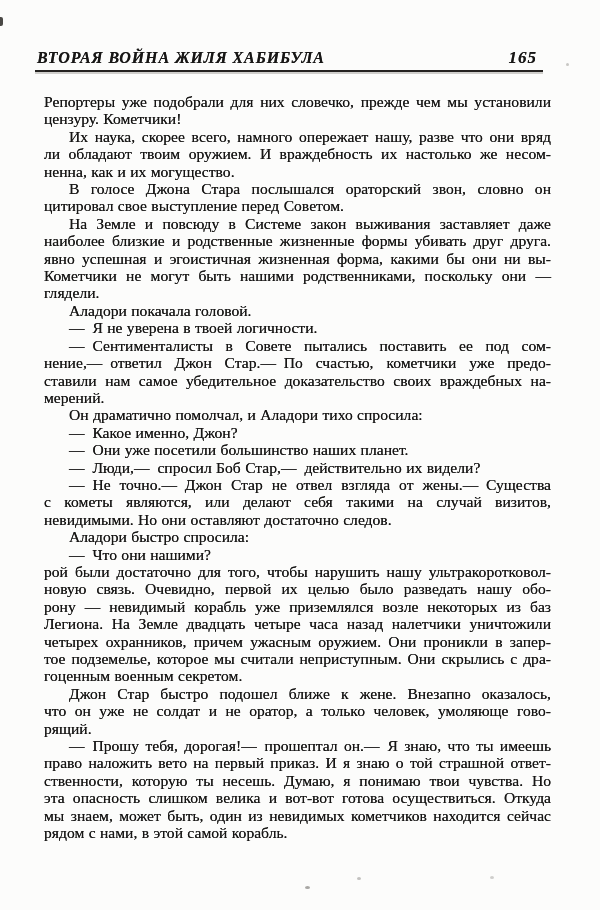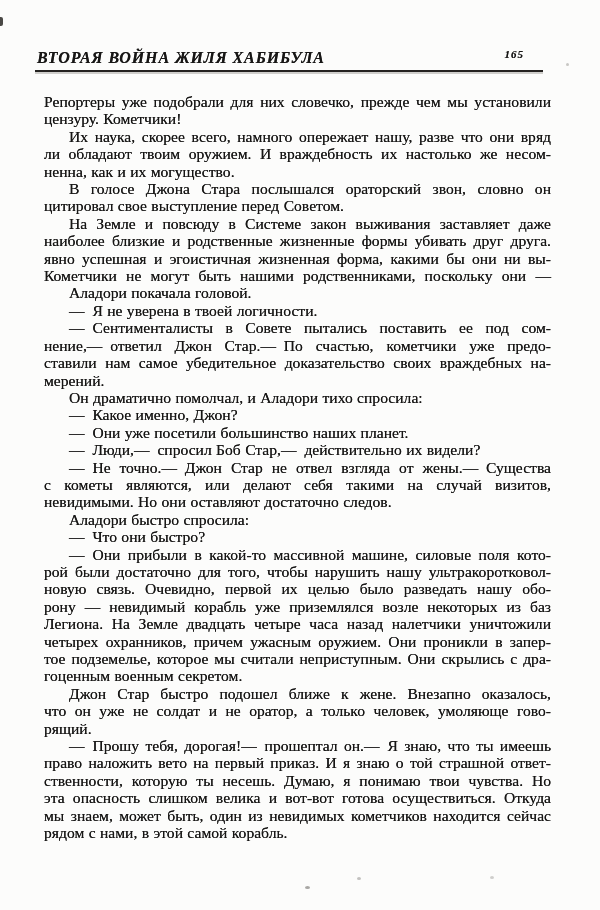--- a/index.html
+++ b/index.html
@@ -31,25 +31,25 @@
     top: 0;
     font-style: italic;
     font-weight: bold;
     font-size: 16px;
     letter-spacing: 0.9px;
     white-space: nowrap;
     text-shadow: 0 0 0.5px rgba(20,20,20,0.8);
   }
   .page-number {
     position: absolute;
-    right: 19px;
+    right: 6px;
     top: -1px;
     font-style: italic;
     font-weight: bold;
-    font-size: 11px;
+    font-size: 17px;
     letter-spacing: 1px;
     text-shadow: 0 0 0.4px rgba(20,20,20,0.7);
   }
   .head-rule {
     position: absolute;
     left: 35px;
     top: 70px;
     width: 508px;
     height: 2px;
     background: #242220;
@@ -105,36 +105,36 @@
       <div class="line last">цензуру. Кометчики!</div>
       <div class="line indent">Их наука, скорее всего, намного опережает нашу, разве что они вряд</div>
       <div class="line">ли обладают твоим оружием. И враждебность их настолько же несом-</div>
       <div class="line last">ненна, как и их могущество.</div>
       <div class="line indent">В голосе Джона Стара послышался ораторский звон, словно он</div>
       <div class="line last">цитировал свое выступление перед Советом.</div>
       <div class="line indent">На Земле и повсюду в Системе закон выживания заставляет даже</div>
       <div class="line">наиболее близкие и родственные жизненные формы убивать друг друга.</div>
       <div class="line">явно успешная и эгоистичная жизненная форма, какими бы они ни вы-</div>
       <div class="line">Кометчики не могут быть нашими родственниками, поскольку они —</div>
+      <div class="line last">глядели.</div>
       <div class="line indent last">Аладори покачала головой.</div>
       <div class="line indent last">— Я не уверена в твоей логичности.</div>
       <div class="line indent">— Сентименталисты в Совете пытались поставить ее под сом-</div>
       <div class="line">нение,— ответил Джон Стар.— По счастью, кометчики уже предо-</div>
       <div class="line">ставили нам самое убедительное доказательство своих враждебных на-</div>
       <div class="line last">мерений.</div>
       <div class="line indent last">Он драматично помолчал, и Аладори тихо спросила:</div>
       <div class="line indent last">— Какое именно, Джон?</div>
       <div class="line indent last">— Они уже посетили большинство наших планет.</div>
       <div class="line indent last">— Люди,— спросил Боб Стар,— действительно их видели?</div>
       <div class="line indent">— Не точно.— Джон Стар не отвел взгляда от жены.— Существа</div>
       <div class="line">с кометы являются, или делают себя такими на случай визитов,</div>
       <div class="line last">невидимыми. Но они оставляют достаточно следов.</div>
       <div class="line indent last">Аладори быстро спросила:</div>
-      <div class="line indent last">— Что они быстро?</div>
-      <div class="line indent">— Они прибыли в какой-то массивной машине, силовые поля кото-</div>
+      <div class="line indent last">— Что они нашими?</div>
       <div class="line">рой были достаточно для того, чтобы нарушить нашу ультракоротковол-</div>
       <div class="line">новую связь. Очевидно, первой их целью было разведать нашу обо-</div>
       <div class="line">рону — невидимый корабль уже приземлялся возле некоторых из баз</div>
       <div class="line">Легиона. На Земле двадцать четыре часа назад налетчики уничтожили</div>
       <div class="line">четырех охранников, причем ужасным оружием. Они проникли в запер-</div>
       <div class="line">тое подземелье, которое мы считали неприступным. Они скрылись с дра-</div>
       <div class="line last">гоценным военным секретом.</div>
       <div class="line indent">Джон Стар быстро подошел ближе к жене. Внезапно оказалось,</div>
       <div class="line">что он уже не солдат и не оратор, а только человек, умоляюще гово-</div>
       <div class="line last">рящий.</div>

